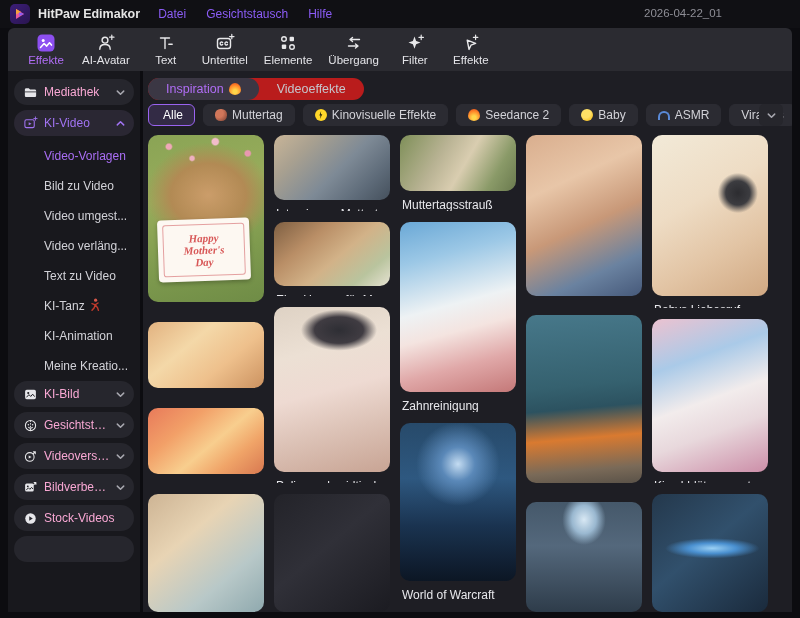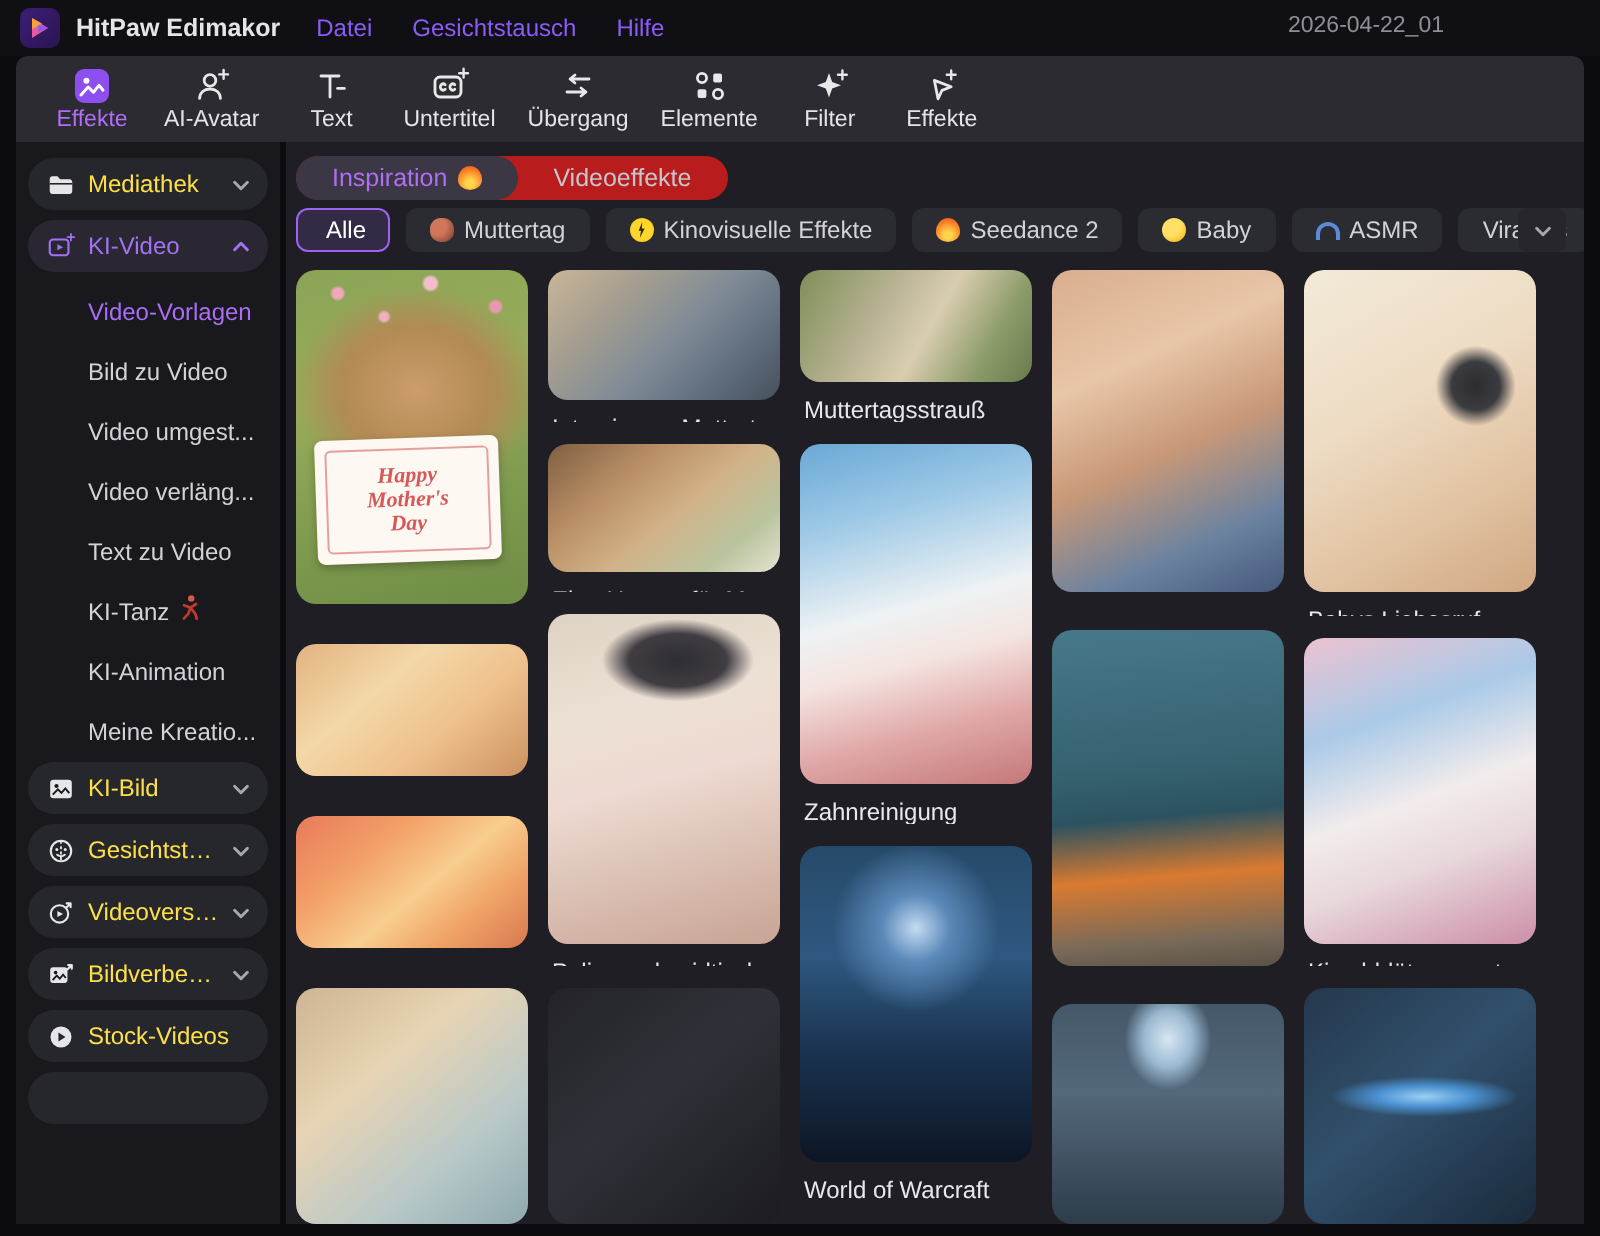--- a/index.html
+++ b/index.html
@@ -27,21 +27,21 @@
   .tool .t-lb { font-size:11.5px; color:#e4e4e8; margin-top:1px; white-space:nowrap; }
   .tool.active .t-lb { color:#b06df5; }
 
   
   .sidebar { position:absolute; left:8px; top:71px; width:132px; height:541px;
     background:#18181d; overflow:hidden; padding-top:8px; }
   .sb-group { width:120px; margin:0 auto 5px auto; height:26px; background:#26262d;
     border-radius:13px; display:flex; align-items:center; padding:0 8px; cursor:pointer; }
   .sb-group .g-ic { width:16px; height:16px; display:flex; align-items:center;
     justify-content:center; margin-right:6px; flex:0 0 auto; }
-  .sb-group .g-lb { font-size:12px; color:#fde047; white-space:nowrap; overflow:hidden;
+  .sb-group .g-lb { font-size:12px; color:#f9a8d4; white-space:nowrap; overflow:hidden;
     text-overflow:ellipsis; flex:1; }
   .sb-group .g-ch { flex:0 0 auto; margin-left:4px; display:flex; }
   .sb-group.active { background:#2a2733; }
   .sb-group.active .g-lb { color:#a173f2; }
   .sb-sub { height:30px; display:flex; align-items:center; padding-left:36px;
     cursor:pointer; }
   .sb-sub .s-lb { font-size:12px; color:#d2d2d8; white-space:nowrap; }
   .sb-sub.active .s-lb { color:#a96ef5; }
   .emj-dancer { display:inline-block; margin-left:4px; }
 
@@ -195,39 +195,39 @@
             <path d="M16.8 1.4v4.4M14.600000000000001 3.6h4.4" stroke="#e8e8ea" stroke-width="1.2" fill="none" stroke-linecap="round"></path>
           </svg>
         </span>
       </span>
       <span class="t-lb">Untertitel</span>
     </div>
     <div class="tool">
       <span class="t-ic">
         <span style="display:inline-flex;align-items:center;">
           <svg width="20" height="20" viewBox="0 0 20 20">
-            <path d="M15.5 6.5h-9M8.5 4.5l-2.5 2 2.5 2" stroke="#e8e8ea" stroke-width="1.4" fill="none" stroke-linecap="round" stroke-linejoin="round"></path>
-            <path d="M4.5 13h9M11.5 11l2.5 2-2.5 2" stroke="#e8e8ea" stroke-width="1.4" fill="none" stroke-linecap="round" stroke-linejoin="round"></path>
-          </svg>
-        </span>
-      </span>
-      <span class="t-lb">Übergang</span>
-    </div>
-    <div class="tool">
-      <span class="t-ic">
-        <span style="display:inline-flex;align-items:center;">
-          <svg width="20" height="20" viewBox="0 0 20 20">
             <circle cx="6" cy="6" r="2.3" stroke="#e8e8ea" stroke-width="1.4" fill="none" stroke-linecap="round" stroke-linejoin="round"></circle>
             <rect x="11.6" y="3.8" width="4.4" height="4.4" rx="1" fill="#e8e8ea"></rect>
             <rect x="3.8" y="11.6" width="4.4" height="4.4" rx="1" fill="#e8e8ea"></rect>
             <circle cx="14" cy="14" r="2.3" stroke="#e8e8ea" stroke-width="1.4" fill="none" stroke-linecap="round" stroke-linejoin="round"></circle>
           </svg>
         </span>
       </span>
       <span class="t-lb">Elemente</span>
+    </div>
+    <div class="tool">
+      <span class="t-ic">
+        <span style="display:inline-flex;align-items:center;">
+          <svg width="20" height="20" viewBox="0 0 20 20">
+            <path d="M15.5 6.5h-9M8.5 4.5l-2.5 2 2.5 2" stroke="#e8e8ea" stroke-width="1.4" fill="none" stroke-linecap="round" stroke-linejoin="round"></path>
+            <path d="M4.5 13h9M11.5 11l2.5 2-2.5 2" stroke="#e8e8ea" stroke-width="1.4" fill="none" stroke-linecap="round" stroke-linejoin="round"></path>
+          </svg>
+        </span>
+      </span>
+      <span class="t-lb">Übergang</span>
     </div>
     <div class="tool">
       <span class="t-ic">
         <span style="display:inline-flex;align-items:center;">
           <svg width="20" height="20" viewBox="0 0 20 20">
             <path d="M9.5 3.5 L11.1 8 L15.5 9.6 L11.1 11.2 L9.5 15.7 L7.9 11.2 L3.5 9.6 L7.9 8 Z" fill="#e8e8ea"></path>
             <path d="M16.2 2.2v4.4M14 4.4h4.4" stroke="#e8e8ea" stroke-width="1.2" fill="none" stroke-linecap="round"></path>
           </svg>
         </span>
       </span>

